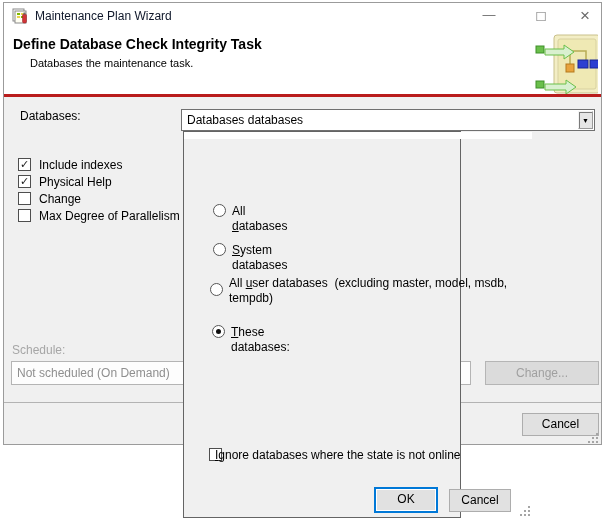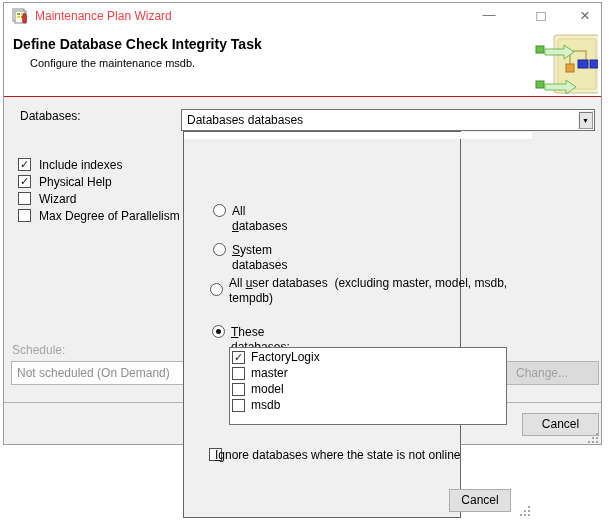--- a/index.html
+++ b/index.html
@@ -5,28 +5,28 @@
   * { margin:0; padding:0; box-sizing:border-box; }
   html,body { background:#fff; }
   body { font-family:"Liberation Sans", sans-serif; font-size:12px; color:#000; }
   .canvas { position:relative; width:609px; height:525px; background:#fff; overflow:hidden; }
 
   
   .main-window { position:absolute; left:3px; top:2px; width:599px; height:443px;
     border:1px solid #9b9b9b; background:#f0f0f0; }
   .titlebar { position:absolute; left:0; top:0; width:597px; height:27px; background:#fff; }
   .app-icon { position:absolute; left:8px; top:5px; width:17px; height:17px; }
-  .titlebar-title { position:absolute; left:31px; top:0; line-height:27px; color:#ef4444; font-size:12px; }
+  .titlebar-title { position:absolute; left:31px; top:0; line-height:27px; color:#0f172a; font-size:12px; }
   .tb-btn { position:absolute; top:0; width:32px; height:27px; text-align:center; color:#6b6b6b; cursor:default; }
   .tb-min { left:469px; font-size:13px; line-height:24px; }
   .tb-max { left:521px; font-size:15px; line-height:26px; }
   .tb-close { left:565px; font-size:17px; line-height:25px; }
 
   .header { position:absolute; left:0; top:27px; width:597px; height:67px; background:#fff;
-    border-bottom:1px solid #b91c1c; }
+    border-bottom:3px solid #b91c1c; }
   .header-title { position:absolute; left:9px; top:6px; font-size:14px; font-weight:700; }
   .header-subtitle { position:absolute; left:26px; top:27px; font-size:11px; }
   .header-icon { position:absolute; left:530px; top:4px; width:64px; height:60px; }
 
   .field-label { position:absolute; font-size:12px; }
   .databases-label { left:16px; top:106px; }
 
   .combobox { position:absolute; left:177px; top:106px; width:414px; height:22px;
     background:#fff; border:1px solid #707070; }
   .combobox-text { position:absolute; left:5px; top:0; line-height:20px; font-size:12px; }
@@ -107,21 +107,21 @@
         <rect x="11.5" y="4.5" width="2" height="2" fill="#6b6b6b"></rect>
       </svg>
       <span class="titlebar-title">Maintenance Plan Wizard</span>
       <div class="tb-btn tb-min"><span>—</span></div>
       <div class="tb-btn tb-max"><span>□</span></div>
       <div class="tb-btn tb-close"><span>×</span></div>
     </div>
 
     <div class="header">
       <div class="header-title">Define Database Check Integrity Task</div>
-      <div class="header-subtitle">Configure the maintenance msdb.</div>
+      <div class="header-subtitle">Databases the maintenance task.</div>
       <svg class="header-icon" viewBox="0 0 64 60">
         <rect x="20" y="1" width="46" height="58" rx="3" fill="#f3eec5" stroke="#c9c08b"></rect>
         <rect x="24" y="5" width="38" height="50" rx="2" fill="#efe9b4" stroke="#d8d1a0"></rect>
         <path d="M36 32 L36 17 L52 17 L52 26" fill="none" stroke="#b8ac54" stroke-width="1.5"></path>
         <rect x="32" y="30" width="8" height="8" fill="#e8a33d" stroke="#b57a1e"></rect>
         <rect x="44" y="26" width="10" height="8" fill="#2d3fd1" stroke="#1a2696"></rect>
         <rect x="56" y="26" width="10" height="8" fill="#2d3fd1" stroke="#1a2696"></rect>
         <rect x="2" y="12" width="8" height="7" fill="#6abf4b" stroke="#3f8f2a"></rect>
         <path d="M11 15 L30 15 L30 11 L40 18 L30 25 L30 21 L11 21 Z" fill="#d9f0cf" stroke="#6abf4b"></path>
         <rect x="2" y="47" width="8" height="7" fill="#6abf4b" stroke="#3f8f2a"></rect>
@@ -141,21 +141,21 @@
     <div class="opt-row" style="top:155px;">
       <span class="cb">✓</span>
       <span class="opt-label">Include indexes</span>
     </div>
     <div class="opt-row" style="top:172px;">
       <span class="cb">✓</span>
       <span class="opt-label">Physical Help</span>
     </div>
     <div class="opt-row" style="top:189px;">
       <span class="cb"></span>
-      <span class="opt-label">Wizard</span>
+      <span class="opt-label">Change</span>
     </div>
     <div class="opt-row" style="top:206px;">
       <span class="cb"></span>
       <span class="opt-label">Max Degree of Parallelism</span>
     </div>
 
     <div class="field-label schedule-label">Schedule:</div>
     <div class="schedule-box">
       <span>Not scheduled (On Demand)</span>
     </div>
@@ -190,40 +190,27 @@
     <div class="radio-row r3">
       <span class="radio"></span>
       <span class="radio-label"><span>All </span><span class="akey">u</span><span>ser databases  (excluding master, model, msdb, tempdb)</span></span>
     </div>
 
     <div class="radio-row r4">
       <span class="radio checked"></span>
       <span class="radio-label"><span></span><span class="akey">T</span><span>hese databases:</span></span>
     </div>
 
-    <div class="db-listbox">
-      <div class="db-item">
-        <span class="cb">✓</span><span>FactoryLogix</span>
-      </div>
-      <div class="db-item">
-        <span class="cb"></span><span>master</span>
-      </div>
-      <div class="db-item">
-        <span class="cb"></span><span>model</span>
-      </div>
-      <div class="db-item">
-        <span class="cb"></span><span>msdb</span>
-      </div>
-    </div>
 
     <div class="ignore-row">
       <span class="cb"></span>
       <span class="opt-label"><span class="akey">I</span><span>gnore databases where the state is not online</span></span>
     </div>
 
+    <div class="btn ok-btn">OK</div>
     <div class="btn popup-cancel-btn">Cancel</div>
 
     <svg class="grip popup-grip" viewBox="0 0 11 11">
       <rect x="8" y="0" width="2" height="2" fill="#a5a5a5"></rect>
         <rect x="8" y="4" width="2" height="2" fill="#a5a5a5"></rect>
       <rect x="8" y="8" width="2" height="2" fill="#a5a5a5"></rect>
         <rect x="4" y="4" width="2" height="2" fill="#a5a5a5"></rect>
       <rect x="4" y="8" width="2" height="2" fill="#a5a5a5"></rect>
         <rect x="0" y="8" width="2" height="2" fill="#a5a5a5"></rect>
     </svg>

